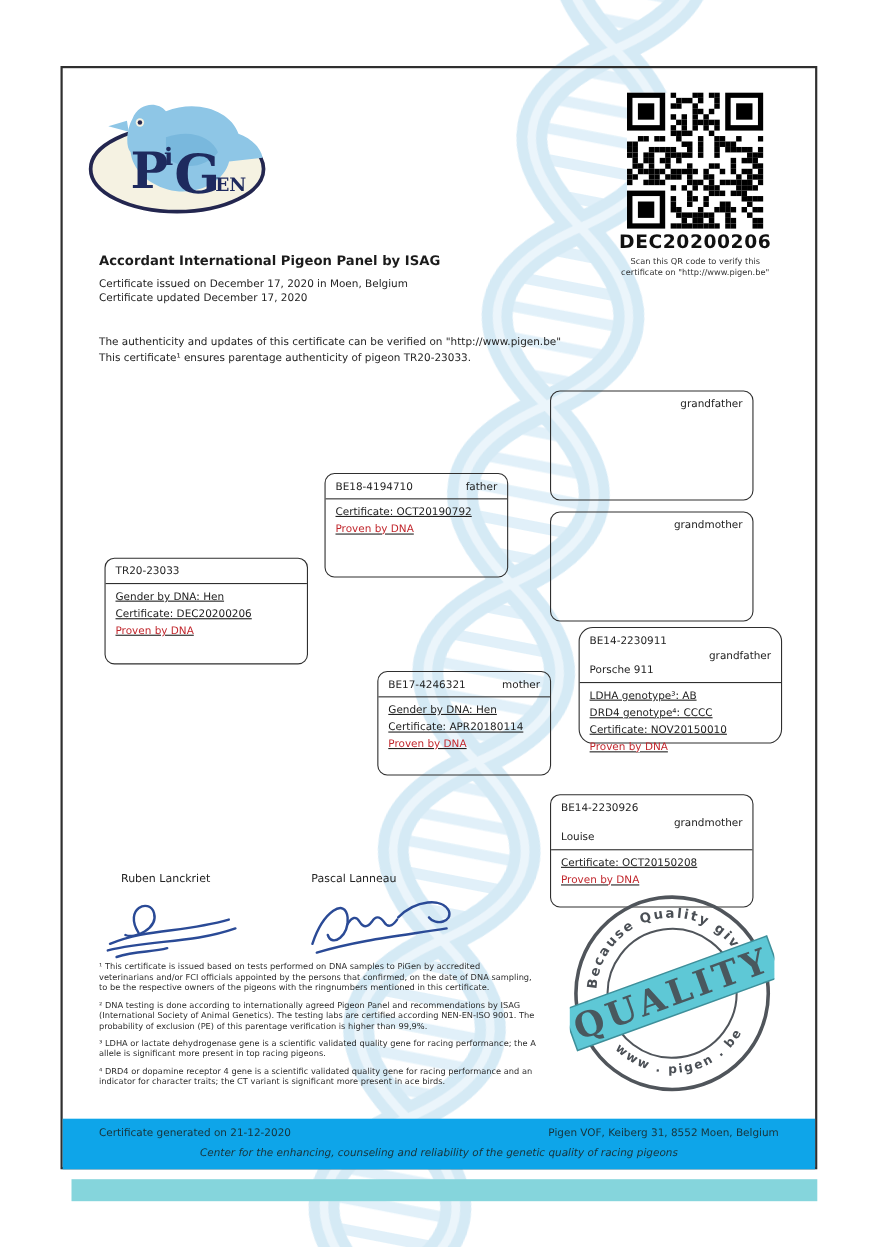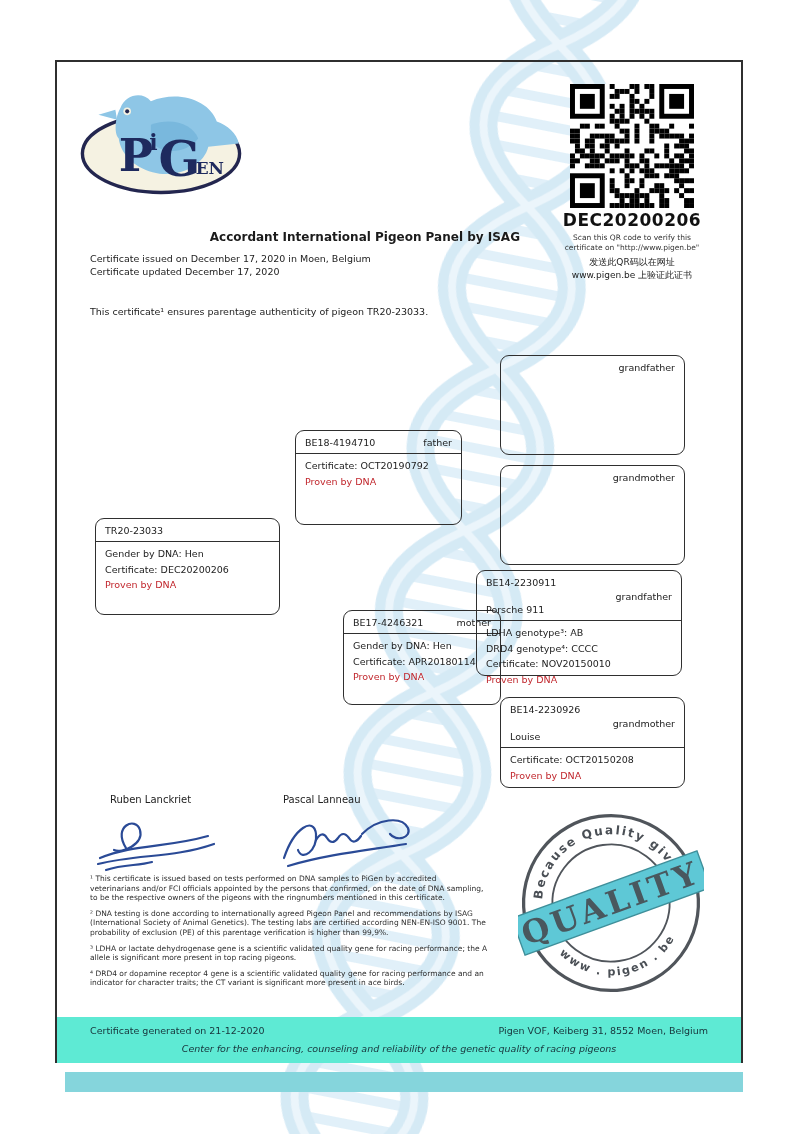--- a/index.html
+++ b/index.html
@@ -19,59 +19,59 @@
   .logo { position:absolute; left:76px; top:86px; width:170px; height:120px; }
 
   .qr-wrap { position:absolute; left:548px; top:84px; width:168px; text-align:center; }
   .qr-svg { width:124px; height:124px; display:block; margin:0 auto; }
   .qr-id { font-size:17px; font-weight:bold; letter-spacing:.5px; color:#111; margin-top:2px; }
   .qr-scan { font-size:7.5px; color:#333; line-height:9.5px; margin-top:3px; }
   .qr-cn { font-size:9px; color:#222; line-height:12.5px; margin-top:4px; font-family:"DejaVu Sans",sans-serif; }
 
   .title-block { position:absolute; left:90px; top:222px; width:430px; }
   .doc-title { font-size:17px; font-weight:bold; color:#1b1b1b; }
-  .doc-subtitle { font-size:12px; font-weight:bold; color:#1b1b1b; margin-top:8px;text-align:right; }
+  .doc-subtitle { font-size:12px; font-weight:bold; color:#1b1b1b; margin-top:8px; }
   .doc-issued { font-size:9.5px; margin-top:9px; color:#222; }
   .doc-updated { font-size:9.5px; margin-top:2px; color:#222; }
   .verify-block { position:absolute; left:90px; top:305px; width:460px; font-size:9.5px; line-height:13.5px; color:#222; }
 
   
   .pbox { position:absolute; border:1.5px solid #2f2f2f; border-radius:9px; font-size:9.5px;
           color:#222; background:transparent; }
   .pbox-header { padding:6px 9px 5px; }
   .hdr-row { display:flex; justify-content:space-between; }
   .rel-right { text-align:right; }
   .pbox-divider { border-top:1.5px solid #2f2f2f; }
-  .pbox-body { padding:6px 9px; }
+  .pbox-body { padding:6px 9px;text-decoration:underline; }
   .pbox-body .bline { margin-bottom:4.5px; }
   .proven { color:#c1272d; }
   .mt2 { margin-top:2.5px; }
 
-  .box-subject { left:95px;  top:518px; width:185px; height:97px; }
+  .box-subject { left:95px;  top:507px; width:185px; height:97px; }
   .box-father  { left:295px; top:430px; width:167px; height:95px; }
   .box-mother  { left:295px; top:610px; width:158px; height:95px;margin-left:48px; }
   .box-gf-empty{ left:500px; top:355px; width:185px; height:100px; }
   .box-gm-empty{ left:500px; top:465px; width:185px; height:100px; }
-  .box-gf2     { left:476px; top:570px; width:206px; height:106px; }
-  .box-gm2     { left:500px; top:697px; width:185px; height:91px; }
+  .box-gf2     { left:526px; top:570px; width:185px; height:106px;border-radius:13px; }
+  .box-gm2     { left:500px; top:722px; width:185px; height:103px; }
 
   .sig-name { position:absolute; font-size:10px; color:#222; }
   .sig-name-left { left:110px; top:794px; }
   .sig-name-right { left:283px; top:794px; }
   .sig-svg-left { position:absolute; left:92px; top:812px; }
   .sig-svg-right { position:absolute; left:266px; top:808px; }
 
   .stamp { position:absolute; left:518px; top:810px; width:186px; height:186px; }
 
   .footnotes { position:absolute; left:90px; top:874px; width:398px; font-size:7.5px;
                line-height:9.6px; color:#2d2d2d; }
   .footnote { margin-bottom:6px; }
 
   .footer-bar { position:absolute; left:57px; top:1017px; width:684px; height:46px;
-                background:#5eead4; padding:8px 33px 0; font-size:9.5px; color:#17333a; }
+                background:#0ea5e9; padding:8px 33px 0; font-size:9.5px; color:#17333a; }
   .footer-row1 { display:flex; justify-content:space-between; }
   .footer-row2 { text-align:center; margin-top:7px;font-style:italic; }
   .footer-strip { position:absolute; left:65px; top:1072px; width:678px; height:20px; background:#85d5dc; }
 </style>
 </head>
 <body>
 
 <div class="page">
 
   <div class="helix">
@@ -363,32 +363,29 @@
           <rect x="86.40" y="115.20" width="4.80" height="4.80" fill="#000"></rect>
           <rect x="91.20" y="115.20" width="4.80" height="4.80" fill="#000"></rect>
           <rect x="110.40" y="115.20" width="4.80" height="4.80" fill="#000"></rect>
           <rect x="115.20" y="115.20" width="4.80" height="4.80" fill="#000"></rect>
         </svg>
       <div class="qr-id">DEC20200206</div>
       <div class="qr-scan">
         <div>Scan this QR code to verify this</div>
         <div>certificate on "http://www.pigen.be"</div>
       </div>
-      <div class="qr-cn">
-        <div>发送此QR码以在网址</div>
-        <div>www.pigen.be 上验证此证书</div>
-      </div>
     </div>
 
     <div class="title-block">
       <div class="doc-subtitle">Accordant International Pigeon Panel by ISAG</div>
       <div class="doc-issued">Certificate issued on December 17, 2020 in Moen, Belgium</div>
       <div class="doc-updated">Certificate updated December 17, 2020</div>
     </div>
     <div class="verify-block">
+      <div>The authenticity and updates of this certificate can be verified on "http://www.pigen.be"</div>
       <div>This certificate¹ ensures parentage authenticity of pigeon TR20-23033.</div>
     </div>
 
     <div class="pbox box-subject">
       <div class="pbox-header">
         <div class="hdr-row">
             <span>TR20-23033</span>
           </div>
       </div>
       <div class="pbox-divider"></div>

